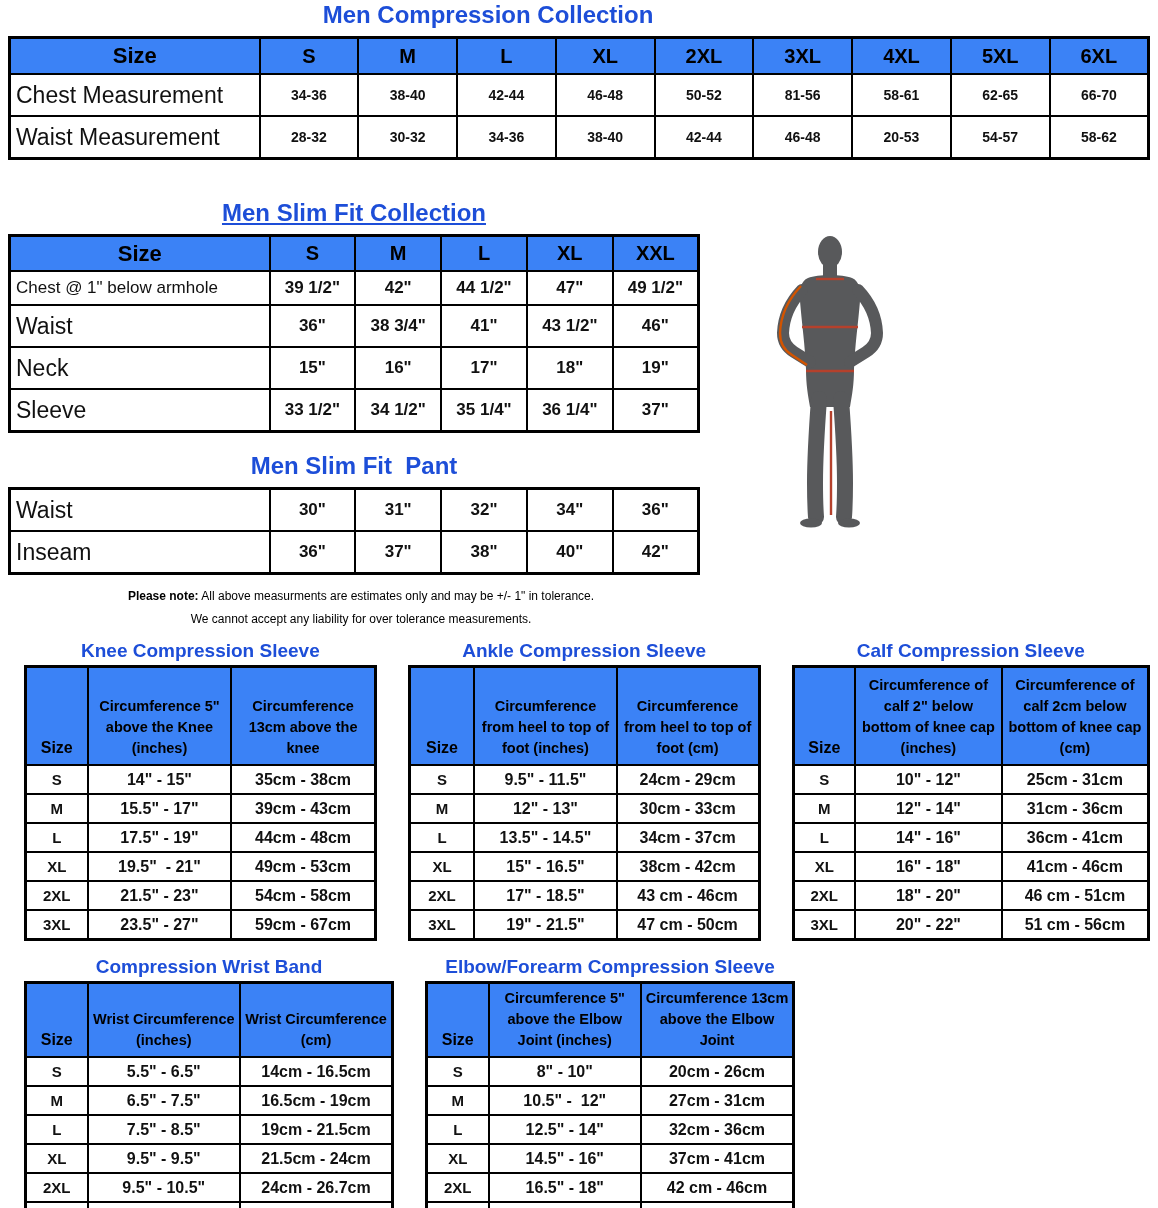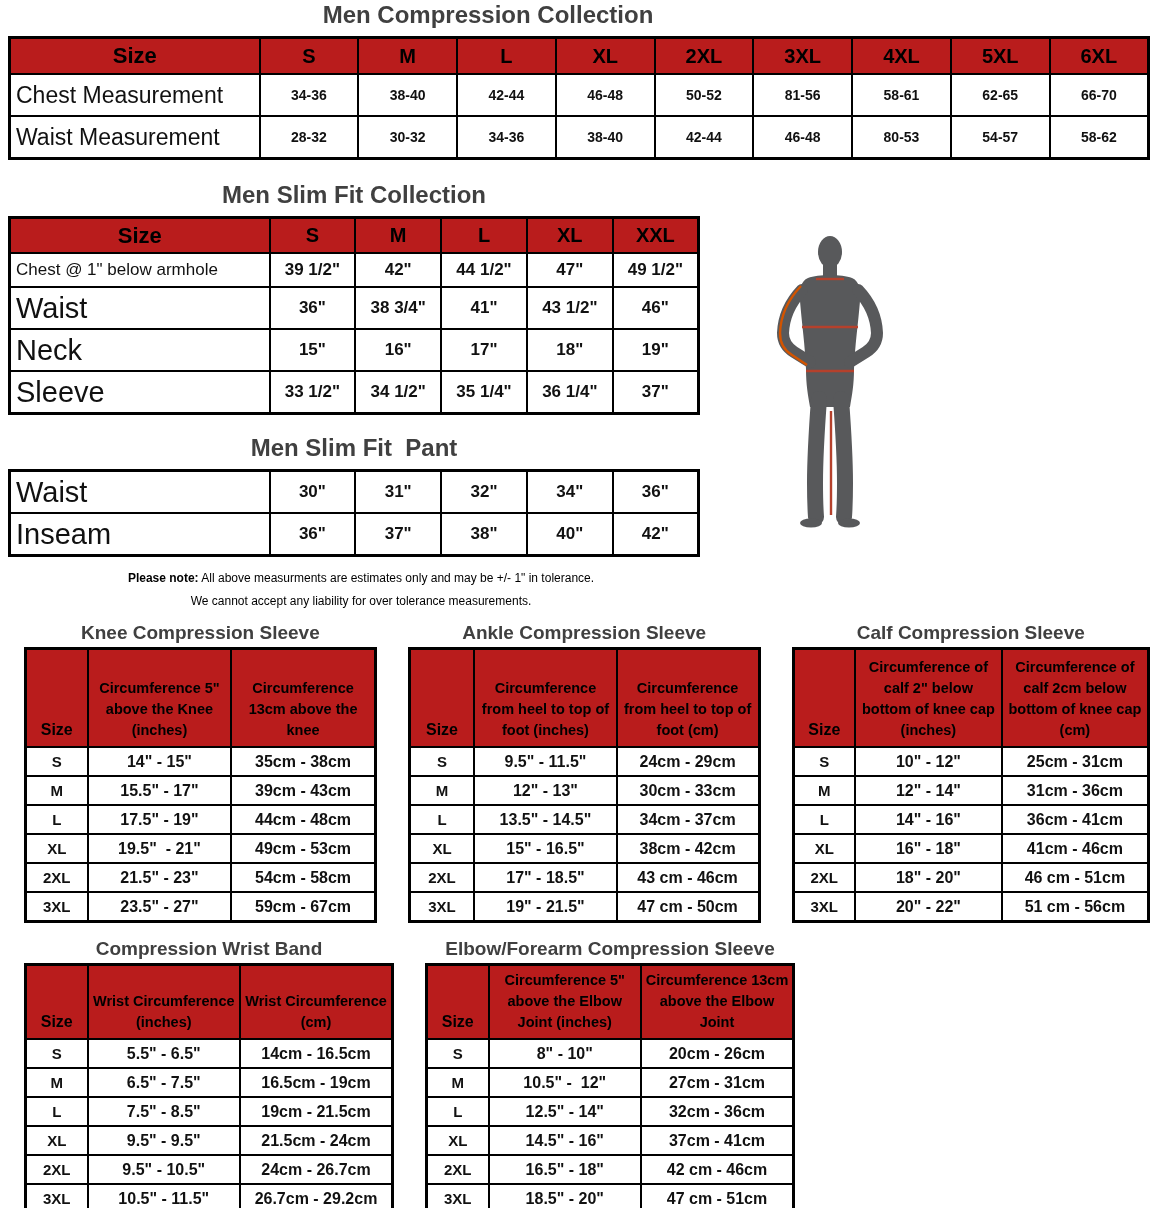--- a/index.html
+++ b/index.html
@@ -1,38 +1,38 @@
 <!DOCTYPE html>
 <html><head>
 <meta charset="utf-8">
 <style>
   html,body{margin:0;padding:0;background:#fff;}
   body{width:1158px;font-family:"Liberation Sans",sans-serif;color:#111;}
   .page{position:relative;width:1142px;padding:2px 8px 6px 8px;}
-  .title{font-weight:bold;color:#404040;text-align:center;margin:0;white-space:pre-wrap;}
+  .title{font-weight:bold;color:#1d4ed8;text-align:center;margin:0;white-space:pre-wrap;}
   .title.main{font-size:24px;line-height:26px;}
   .w1{width:960px;}
-  .w2{width:692px;margin-top:22px;}
+  .w2{width:692px;margin-top:40px;text-decoration:underline;}
   .w3{width:692px;margin-top:20px;text-align:center;}
   table.t{border-collapse:collapse;table-layout:fixed;border:3px solid #000;margin-top:8px;}
   table.t th,table.t td{border:2px solid #000;text-align:center;overflow:hidden;padding:0 2px;}
-  table.t thead th{background:#b91c1c;font-weight:bold;color:#000;}
+  table.t thead th{background:#3b82f6;font-weight:bold;color:#000;}
   td{white-space:pre-wrap;}
   
   .t1{width:1142px;}
   .t1 thead th{height:34px;font-size:20px;}
   .t1 thead th.c0{font-size:22px;}
   .t1 td{height:40px;font-size:14px;font-weight:bold;}
   .t1 td.c0{text-align:left;font-size:23px;font-weight:normal;padding-left:5px;}
   
   .t2,.t3{width:692px;}
   .t2 thead th{height:33px;font-size:20px;}
   .t2 thead th.c0{font-size:22px;}
   .t2 td,.t3 td{height:40px;font-size:17px;font-weight:bold;}
-  .t2 td.c0,.t3 td.c0{text-align:left;font-size:29px;font-weight:normal;padding-left:5px;}
+  .t2 td.c0,.t3 td.c0{text-align:left;font-size:23px;font-weight:normal;padding-left:5px;}
   .t2 tbody tr:first-child td{height:32px;}
   .t2 tbody tr:first-child td.c0{font-size:17px;}
   
   .note{width:706px;text-align:center;font-size:12px;line-height:23px;margin:10px 0 0 0;color:#000;}
   
   .row{display:flex;align-items:flex-start;gap:15px;}
   .rowA{margin-top:10px;}
   .rowB{margin-top:16px;}
   .sub{width:370px;padding-left:16px;}
   .sub.wide{width:376px;}
@@ -88,21 +88,21 @@
           <td class="c9">66-70</td>
         </tr>
         <tr>
           <td class="c0">Waist Measurement</td>
           <td class="c1">28-32</td>
           <td class="c2">30-32</td>
           <td class="c3">34-36</td>
           <td class="c4">38-40</td>
           <td class="c5">42-44</td>
           <td class="c6">46-48</td>
-          <td class="c7">80-53</td>
+          <td class="c7">20-53</td>
           <td class="c8">54-57</td>
           <td class="c9">58-62</td>
         </tr>
       </tbody>
   </table>
 
   <h2 class="title main w2">Men Slim Fit Collection</h2>
   <table class="t t2">
     <colgroup>
         <col style="width:260px">

